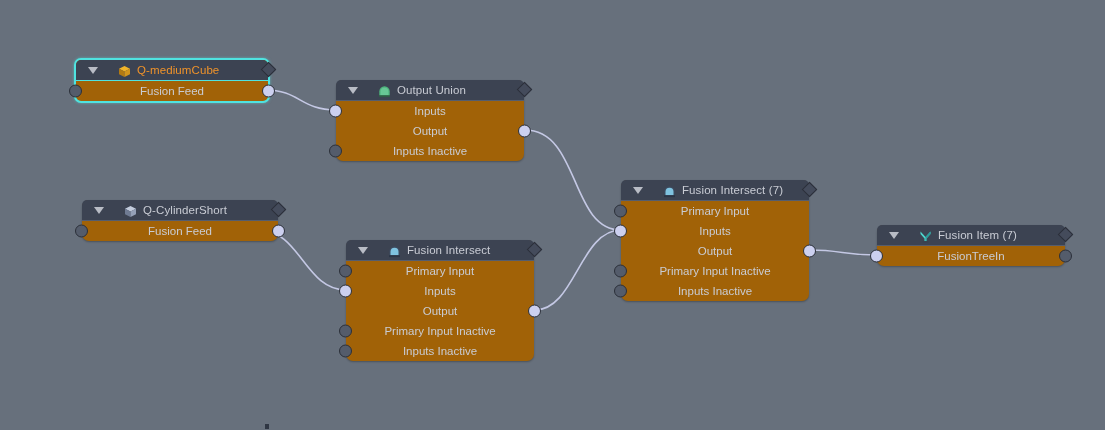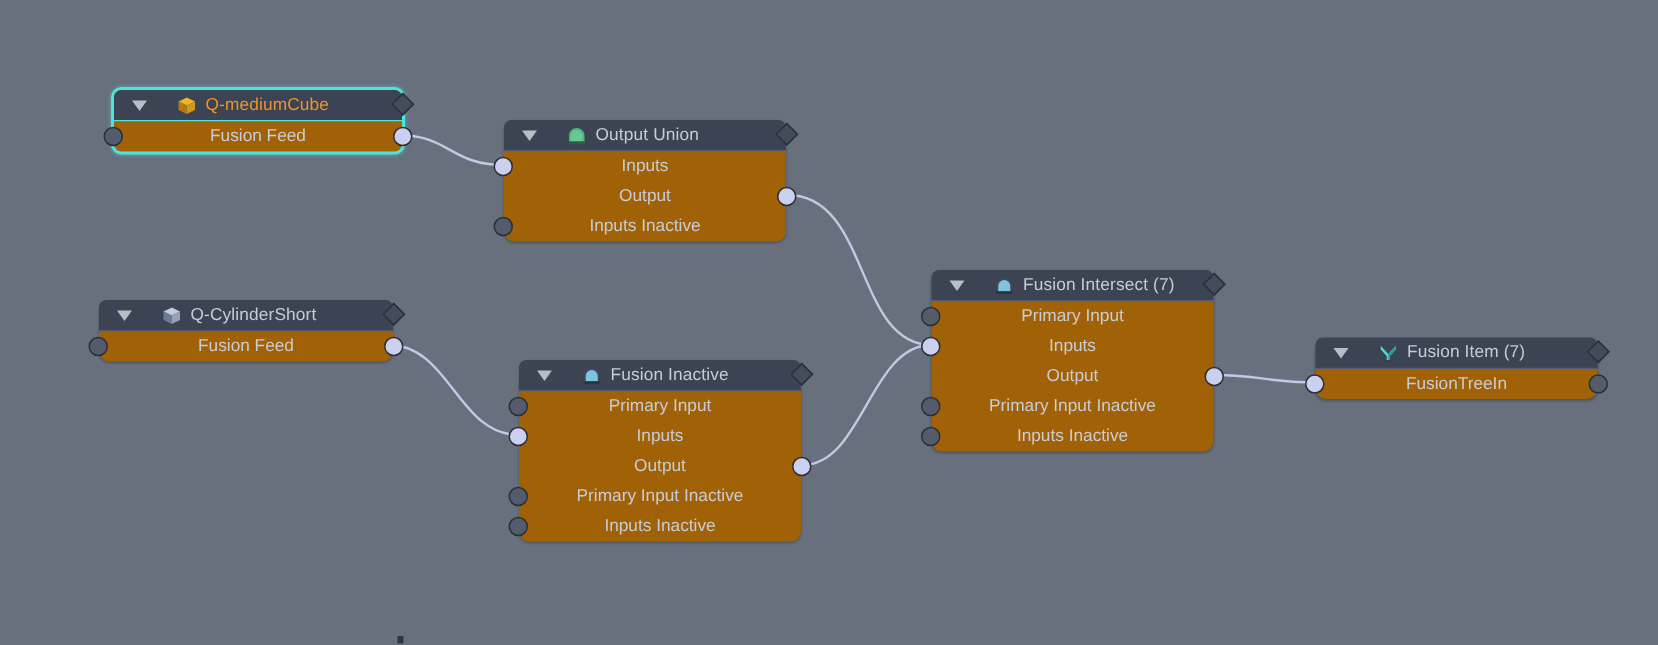--- a/index.html
+++ b/index.html
@@ -150,21 +150,21 @@
             </svg></span>
           <span class="ntitle">Output Union</span>
           <div class="diamond"></div>
         </div>
         <div class="rows">
           <div class="row"><span class="sock in on"></span><span>Inputs</span></div>
           <div class="row"><span>Output</span><span class="sock out on"></span></div>
           <div class="row"><span class="sock in off"></span><span>Inputs Inactive</span></div>
         </div>
       </div>
-      <div class="node plain" style="left: 66px; top: 200px; width: 196px;">
+      <div class="node plain" style="left: 82px; top: 200px; width: 196px;">
         <div class="node-header">
           <div class="disclosure"></div>
           <span class="node-icon"><svg width="13" height="13" viewBox="0 0 13 13">
               <path d="M6.5 1 L12 3.7 L6.5 6.4 L1 3.7 Z" fill="#c3ccdd"></path>
               <path d="M1 3.7 L6.5 6.4 L6.5 12 L1 9.3 Z" fill="#6f7b93"></path>
               <path d="M12 3.7 L6.5 6.4 L6.5 12 L12 9.3 Z" fill="#95a1b8"></path>
             </svg></span>
           <span class="ntitle">Q-CylinderShort</span>
           <div class="diamond"></div>
         </div>
@@ -173,21 +173,21 @@
         </div>
       </div>
       <div class="node plain" style="left: 346px; top: 240px; width: 188px;">
         <div class="node-header">
           <div class="disclosure"></div>
           <span class="node-icon"><svg width="13" height="13" viewBox="0 0 13 13">
               <path d="M1.3 11 L1.3 6.5 A5.2 5.2 0 0 1 11.7 6.5 L11.7 11 Z" fill="#3d4a5e"></path>
               <path d="M2.5 10.2 L2.5 6.7 A4 4 0 0 1 10.5 6.7 L10.5 10.2 Z" fill="#7fc3e0"></path>
               <rect x="1" y="10.2" width="11" height="1.9" fill="#2b3546"></rect>
             </svg></span>
-          <span class="ntitle">Fusion Inactive</span>
+          <span class="ntitle">Fusion Intersect</span>
           <div class="diamond"></div>
         </div>
         <div class="rows">
           <div class="row"><span class="sock in off"></span><span>Primary Input</span></div>
           <div class="row"><span class="sock in on"></span><span>Inputs</span></div>
           <div class="row"><span>Output</span><span class="sock out on"></span></div>
           <div class="row"><span class="sock in off"></span><span>Primary Input Inactive</span></div>
           <div class="row"><span class="sock in off"></span><span>Inputs Inactive</span></div>
         </div>
       </div>

